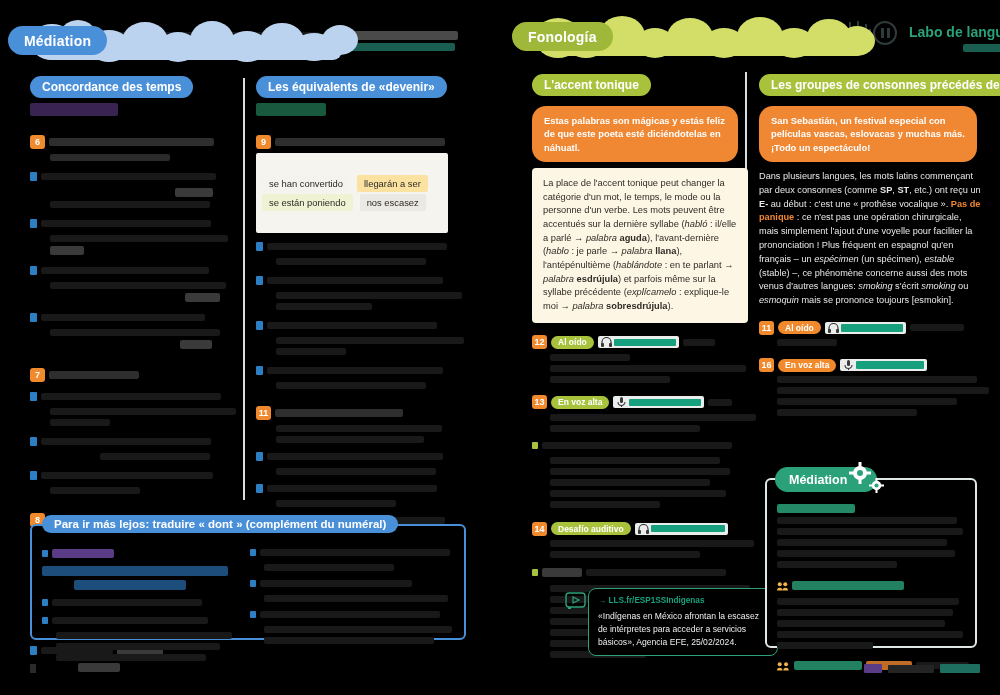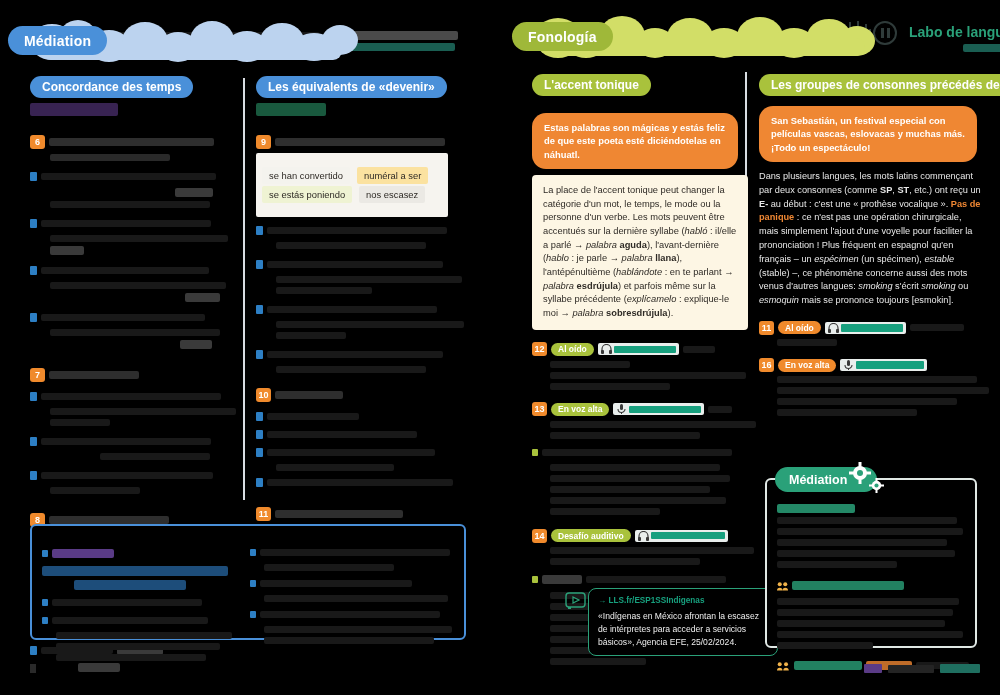--- a/index.html
+++ b/index.html
@@ -259,27 +259,27 @@
     <div style="position:absolute;left:256px;top:76px;width:210px;">
       <div class="sub-pill blue">Les équivalents de «devenir»</div>
       <div class="sub-note" style="width:70px;background:#1f6f4e;opacity:.8;"></div>
 
       
       <div style="margin-top:14px;">
         <div class="rd-line">
           <span class="exnum">9</span>
           <span class="rd" style="width:170px;height:8px;background:#2e2e2e;"></span>
         </div>
-        <div style="background:#f6f4ef;padding:12px 6px;border-radius:2px;width:192px;">
+        <div style="background:#f6f4ef;padding:20px 6px;border-radius:2px;width:192px;">
           <div class="chip-row">
             <span class="chip white">se han convertido</span>
-            <span class="chip yellow">numéral a ser</span>
+            <span class="chip yellow">llegarán a ser</span>
           </div>
           <div class="chip-row">
-            <span class="chip lime">se estás poniendo</span>
+            <span class="chip lime">se están poniendo</span>
             <span class="chip grey">nos escasez</span>
           </div>
         </div>
         <div class="rd-line" style="margin-top:6px;">
             <span class="bul"></span>
             <span class="rd" style="width:180px;"></span>
           </div>
         <span class="rd" style="width:150px;margin-left:20px;"></span>
         <div class="rd-line" style="margin-top:8px;">
             <span class="bul"></span>
@@ -294,43 +294,20 @@
         <span class="rd" style="width:188px;margin-left:20px;"></span>
         <span class="rd" style="width:70px;margin-left:20px;"></span>
         <div class="rd-line" style="margin-top:8px;">
             <span class="bul"></span>
             <span class="rd" style="width:176px;"></span>
           </div>
         <span class="rd" style="width:150px;margin-left:20px;"></span>
       </div>
 
       
-      <div style="margin-top:14px;">
-        <div class="rd-line">
-          <span class="exnum">10</span>
-          <span class="rd" style="width:68px;height:8px;background:#2e2e2e;"></span>
-        </div>
-        <div class="rd-line" style="margin-top:6px;">
-            <span class="bul"></span>
-            <span class="rd" style="width:92px;"></span>
-          </div>
-        <div class="rd-line">
-            <span class="bul"></span>
-            <span class="rd" style="width:150px;"></span>
-          </div>
-        <div class="rd-line">
-            <span class="bul"></span>
-            <span class="rd" style="width:168px;"></span>
-          </div>
-        <span class="rd" style="width:118px;margin-left:20px;"></span>
-        <div class="rd-line">
-            <span class="bul"></span>
-            <span class="rd" style="width:186px;"></span>
-          </div>
-      </div>
 
       
       <div style="margin-top:16px;">
         <div class="rd-line">
           <span class="exnum">11</span>
           <span class="rd" style="width:128px;height:8px;background:#2e2e2e;"></span>
         </div>
         <span class="rd" style="width:166px;margin-left:20px;"></span>
         <span class="rd" style="width:148px;margin-left:20px;"></span>
         <div class="rd-line" style="margin-top:6px;">
@@ -345,20 +322,21 @@
         <span class="rd" style="width:120px;margin-left:20px;"></span>
         <div class="rd-line" style="margin-top:6px;">
             <span class="bul"></span>
             <span class="rd" style="width:178px;"></span>
           </div>
         <span class="rd" style="width:140px;margin-left:20px;"></span>
       </div>
     </div>
 
     <div class="frame-box" style="left:30px;top:524px;width:436px;height:116px;">
+      <div class="frame-title">Para ir más lejos: traduire « dont » (complément du numéral)</div>
       <div style="position:absolute;left:10px;top:16px;width:200px;">
         <div class="rd-line">
             <span class="bul tiny"></span>
             <span class="rd" style="width:62px;background:#5a3b86;height:9px;"></span>
           </div>
         <span class="rd" style="width:186px;background:#1d4d7a;height:10px;margin-top:4px;"></span>
         <span class="rd" style="width:112px;background:#1d4d7a;height:10px;margin-left:32px;"></span>
         <div class="rd-line" style="margin-top:5px;">
             <span class="bul tiny"></span>
             <span class="rd" style="width:150px;"></span>
@@ -432,21 +410,21 @@
         <span style="position:absolute;left:92px;top:4px;color:#2aa179;font-weight:bold;font-size:14px;white-space:nowrap;">Labo de langues</span>
         <div style="position:absolute;left:146px;top:24px;width:100px;height:8px;background:#1f6f60;border-radius:2px;opacity:.85;"></div>
       </div>
     </div>
 
     <div class="col-rule" style="left:258px;top:72px;height:170px;"></div>
 
     <div style="position:absolute;left:45px;top:74px;width:222px;">
       <div class="sub-pill olive">L'accent tonique</div>
 
-      <div class="orange-box" style="margin-top:17px;width:206px;">Estas palabras son mágicas y estás feliz de que este poeta esté diciéndotelas en náhuatl.</div>
+      <div class="orange-box" style="margin-top:10px;width:206px;">Estas palabras son mágicas y estás feliz de que este poeta esté diciéndotelas en náhuatl.</div>
 
       <div class="cream-box" style="margin-top:6px;width:216px;">
         La place de l'accent tonique peut changer la catégorie d'un mot, le temps, le mode ou la personne d'un verbe. Les mots peuvent être accentués sur la dernière syllabe (<i>habló</i> : il/elle a parlé → <i>palabra</i> <b>aguda</b>), l'avant-dernière (<i>hablo</i> : je parle → <i>palabra</i> <b>llana</b>), l'antépénultième (<i>hablándote</i> : en te parlant → <i>palabra</i> <b>esdrújula</b>) et parfois même sur la syllabe précédente (<i>explícamelo</i> : explique-le moi → <i>palabra</i> <b>sobresdrújula</b>).
       </div>
 
       
       <div style="margin-top:12px;">
         <div class="rd-line">
           <span class="exnum">12</span>
           <span class="skill-pill olive">Al oído</span>

